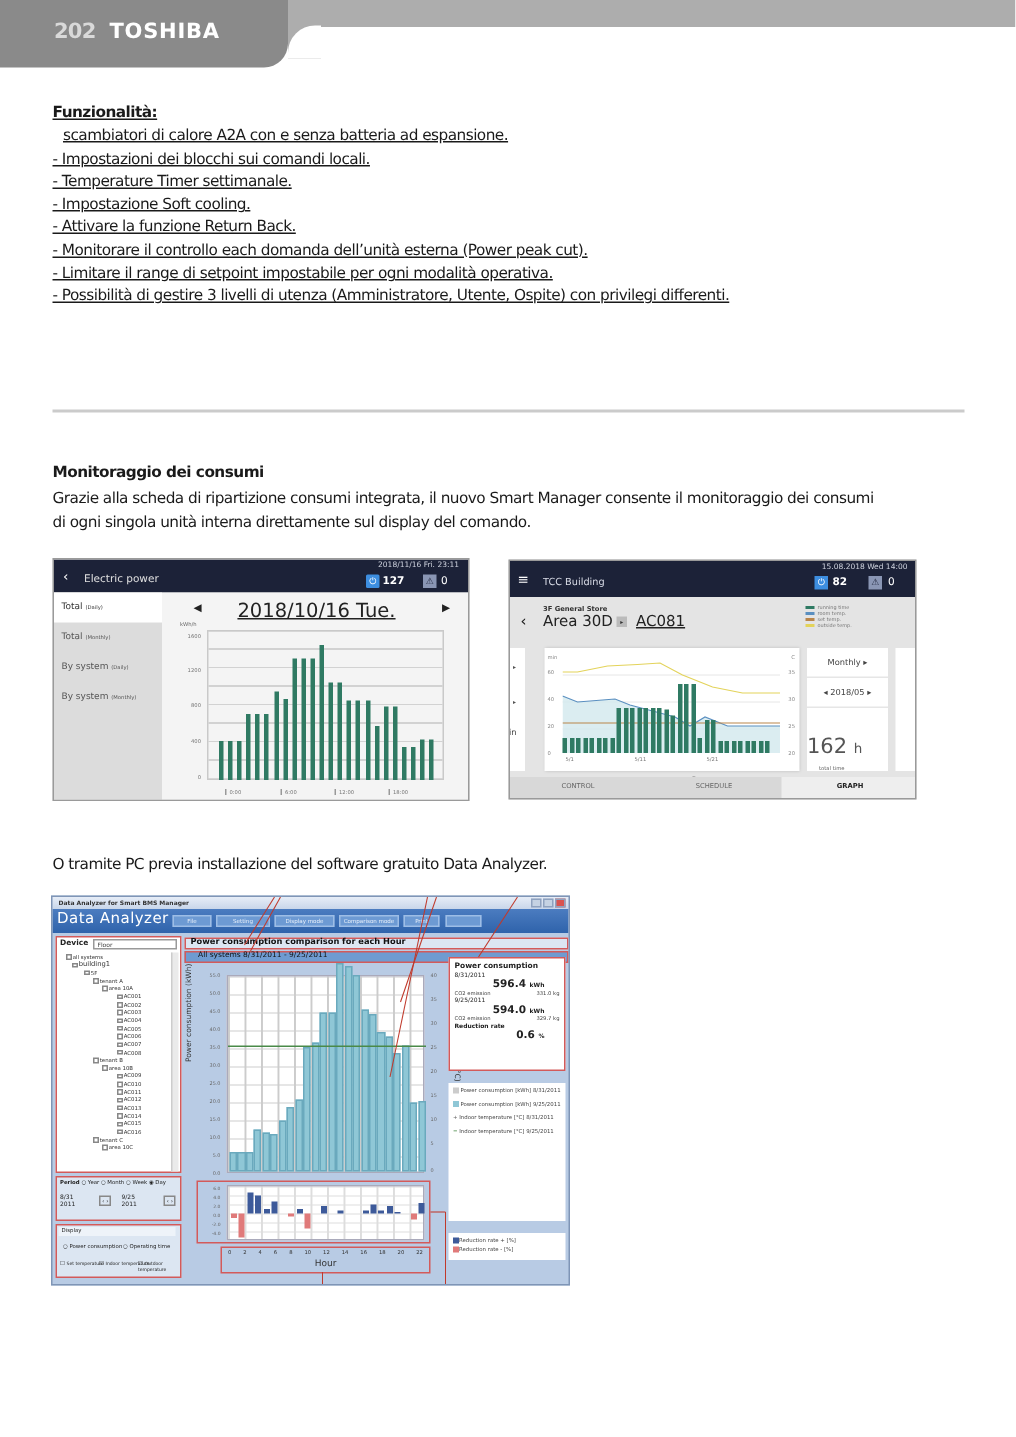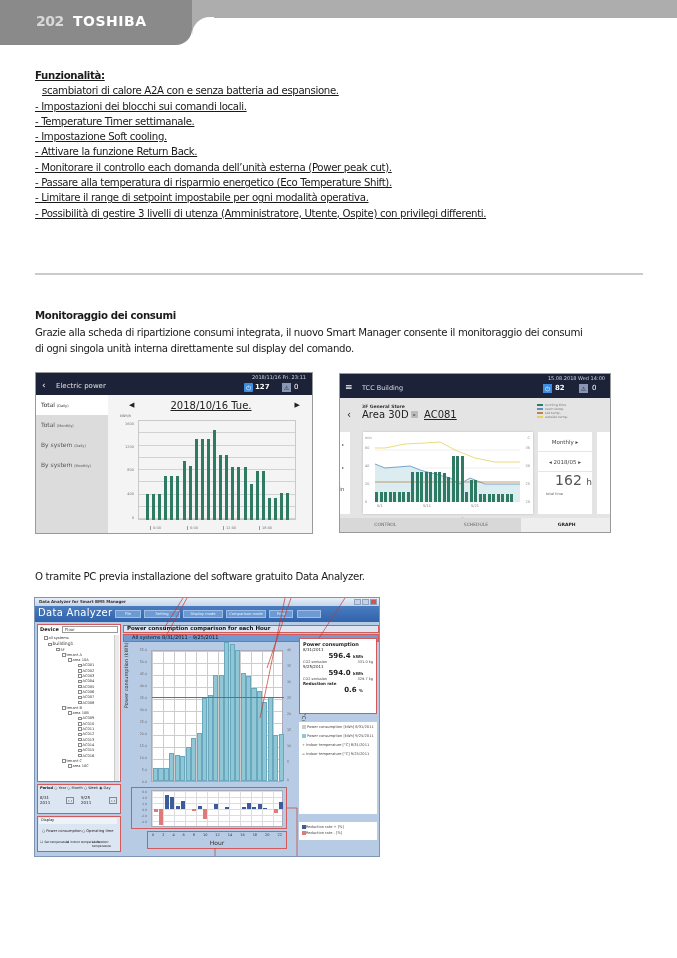--- a/index.html
+++ b/index.html
@@ -31,21 +31,21 @@
   .s1-top .alv { position: absolute; left: 258px; top: 10px; font-size: 7px; }
   .s1-side { position: absolute; left: 0; top: 22px; width: 72px; height: 140px; background: #dcdcdc; }
   .s1-side .it { height: 20px; font-size: 6px; color: #555; padding-left: 5px; line-height: 20px; white-space: nowrap; }
   .s1-side .it .sm { font-size: 3.5px; }
   .s1-side .it.active { background: #fff; color: #333; }
   .s1-side .it:nth-child(2) { margin-top: 0; }
   .s1-side .it:nth-child(3), .s1-side .it:nth-child(4) { margin-top: 0; }
   .s1-main { position: absolute; left: 72px; top: 22px; width: 206px; height: 140px; background: #f4f4f4; }
   .s1-main .nav-l { position: absolute; left: 21px; top: 6px; font-size: 7px; color: #222; }
   .s1-main .nav-r { position: absolute; right: 14px; top: 6px; font-size: 7px; color: #222; }
-  .s1-main .date { position: absolute; left: 0; width: 100%; text-align: center; top: 5px; font-size: 10px; text-decoration: underline; color: #222; }
+  .s1-main .date { position: absolute; left: 0; width: 100%; text-align: center; top: 5px; font-size: 13px; text-decoration: underline; color: #222; }
   .s1-chart { position: absolute; left: 30px; top: 25px; width: 158px; height: 112px; }
   .s1-chart .unit { position: absolute; left: -18px; top: -6px; font-size: 3.5px; color: #666; }
   .s1-chart .grid { position: absolute; left: 0; top: 0; width: 158px; height: 100px; border: 1px solid #c9c9c9; background: repeating-linear-gradient(to bottom, transparent 0, transparent 11.3px, #d2d2d2 11.3px, #d2d2d2 12.3px); }
   .s1-chart .yt { position: absolute; left: -20px; width: 16px; text-align: right; font-size: 3.5px; color: #777; }
   .s1-chart .bars { position: absolute; left: 8px; bottom: 12px; width: 148px; height: 100px; display: flex; align-items: flex-end; gap: 3.1px; }
   .s1-chart .bar { width: 3px; background: #2f7a63; }
   .s1-chart .xt { position: absolute; bottom: 2px; font-size: 3.5px; color: #777; border-left: 1px solid #999; padding-left: 2px; }
 
   
   .scr2 { position: absolute; left: 339px; top: 373px; width: 272px; height: 160px; border: 1px solid #9a9a9a; background: #e4e4e4; overflow: hidden; }
@@ -69,21 +69,21 @@
   .s2-card-l .a { position: absolute; left: 8px; font-size: 4px; color: #555; }
   .s2-card-l .mn { position: absolute; left: 0; top: 54px; font-size: 5.5px; color: #444; }
   .s2-chart { position: absolute; left: 23px; top: 58px; width: 170px; height: 82px; background: #fff; box-shadow: 0 0 2px #bbb; }
   .s2-chart .plot { position: absolute; left: 12px; top: 8px; width: 145px; height: 62px; }
   .s2-chart .yl { position: absolute; left: -10px; font-size: 3.5px; color: #888; }
   .s2-chart .yr { position: absolute; right: -10px; font-size: 3.5px; color: #888; }
   .s2-bars { position: absolute; left: 0; bottom: 0; width: 145px; height: 62px; display: flex; align-items: flex-end; gap: 1.5px; }
   .s2-bars .b { width: 3px; background: #2f7a63; }
   .s2-card-r { position: absolute; left: 198px; top: 58px; width: 54px; height: 82px; background: #fff; }
   .s2-card-r .row { height: 20px; border-bottom: 1px solid #e6e6e6; font-size: 5.5px; color: #444; line-height: 20px; text-align: center; }
-  .s2-card-r .big { font-size: 14px; color: #555; text-align: right; margin-top: 0; }
+  .s2-card-r .big { font-size: 14px; color: #555; text-align: left; margin-top: 18px; }
   .s2-card-r .big span { font-size: 9px; }
   .s2-card-r .tt { font-size: 3.5px; color: #666; padding-left: 8px; margin-top: 4px; }
   .s2-card-rr { position: absolute; left: 257px; top: 58px; width: 30px; height: 82px; background: #fff; }
   .s2-dots { position: absolute; left: 0; top: 142px; width: 100%; text-align: center; font-size: 4px; color: #999; letter-spacing: 2px; }
   .s2-tabs { position: absolute; left: 0; bottom: 0; width: 272px; height: 14px; display: flex; background: #d8d8d8; }
   .s2-tabs .t { flex: 1; text-align: center; font-size: 4.5px; color: #666; line-height: 14px; }
   .s2-tabs .t.active { background: #eeeeee; color: #222; font-weight: bold; }
 
   .pc { top: 569px; }
 
@@ -157,21 +157,20 @@
 </div>
 
 <div class="txt feat">
   <div class="h-bold">Funzionalità:</div>
   <div class="line indent">scambiatori di calore A2A con e senza batteria ad espansione.</div>
   <div class="line">- Impostazioni dei blocchi sui comandi locali.</div>
   <div class="line">- Temperature Timer settimanale.</div>
   <div class="line">- Impostazione Soft cooling.</div>
   <div class="line">- Attivare la funzione Return Back.</div>
   <div class="line">- Monitorare il controllo each domanda dell’unità esterna (Power peak cut).</div>
-  <div class="line">- Passare alla temperatura di risparmio energetico (Eco Temperature Shift).</div>
   <div class="line">- Limitare il range di setpoint impostabile per ogni modalità operativa.</div>
   <div class="line">- Possibilità di gestire 3 livelli di utenza (Amministratore, Utente, Ospite) con privilegi differenti.</div>
 </div>
 
 <div class="divider"></div>
 
 <div class="txt mon">
   <div class="h-bold" style="margin-bottom:2px">Monitoraggio dei consumi</div>
   <div style="white-space:nowrap">Grazie alla scheda di ripartizione consumi integrata, il nuovo Smart Manager consente il monitoraggio dei consumi</div>
   <div>di ogni singola unità interna direttamente sul display del comando.</div>

